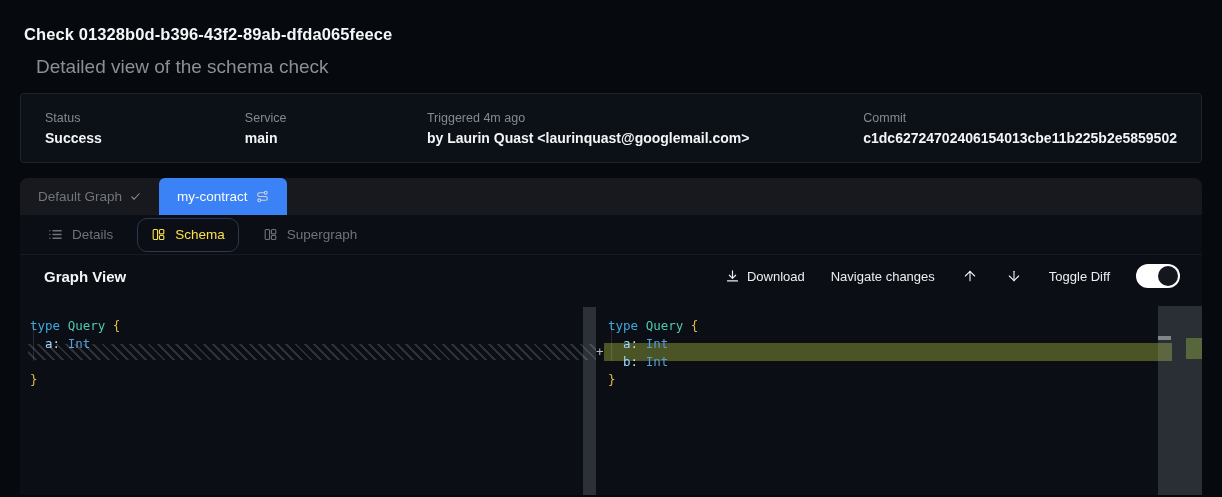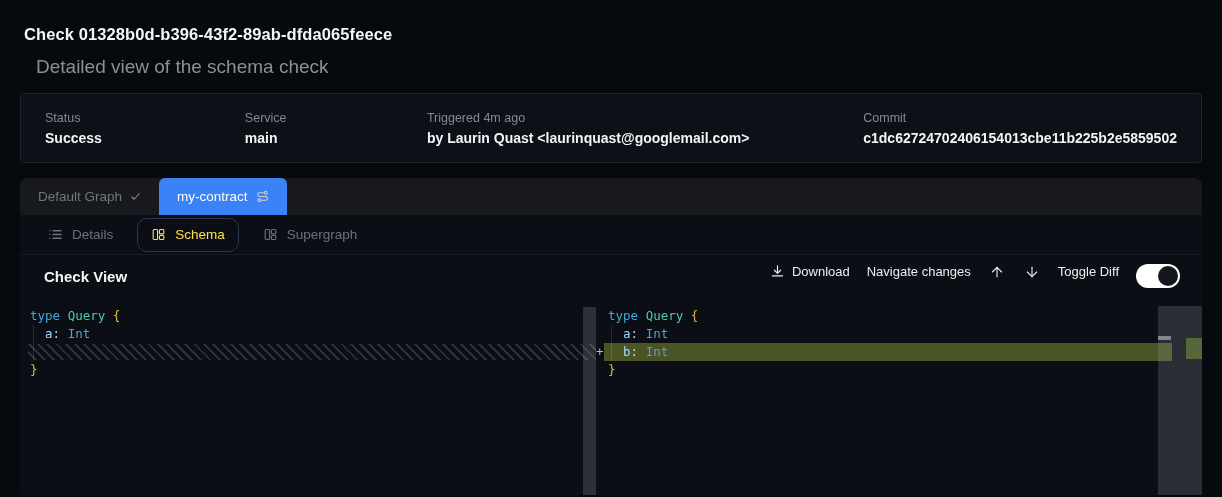--- a/index.html
+++ b/index.html
@@ -57,35 +57,35 @@
   }
   .view-tab.active { color:#fde047; border-color:#2a3950; }
   .view-tab .vicon { display:flex; }
 
   
   .diff-header {
     display:flex; align-items:center; justify-content:space-between;
     height:42px; padding:0 22px 0 24px;
   }
   .diff-header h2 { margin:0; font-size:15px; font-weight:700; color:#f4f5f7; }
-  .diff-actions { display:flex; align-items:flex-start; gap:17px; font-size:13px; color:#eceef0; }
+  .diff-actions { display:flex; align-items:center; gap:26px; font-size:13px; color:#eceef0; }
   .act-btn {
     display:flex; align-items:center; gap:7px; background:none; border:none;
     color:#eceef0; font-size:13px; font-family:inherit; cursor:pointer; padding:0;
   }
   .nav-arrow { background:none; border:none; color:#eceef0; padding:0 1px; cursor:pointer; display:flex; }
   .switch { width:44px; height:24px; border-radius:12px; background:#ffffff; position:relative; cursor:pointer; }
   .switch .knob { position:absolute; top:2px; right:2px; width:20px; height:20px; border-radius:50%; background:#14171d; }
 
   
   .diff-editor {
     position:relative; height:198px; overflow:hidden;
     font-family:"DejaVu Sans Mono","Liberation Mono",monospace; font-size:12.5px;
   }
-  .pane { position:absolute; top:0; bottom:0; }
+  .pane { position:absolute; top:10px; bottom:0; }
   .pane-left  { left:0; width:576px; }
   .pane-right { left:584px; right:0; }
   .code { position:relative; z-index:2; padding:10px 0 0 10px; }
   .pane-right .code { padding-left:4px; }
   .code-line { height:18px; line-height:18px; white-space:pre; }
   .tok-kw    { color:#3fa9dc; }
   .tok-type  { color:#4ec9b0; }
   .tok-brace { color:#e3bd4a; }
   .tok-field { color:#9cdcfe; }
   .tok-colon { color:#cfd8df; }
@@ -195,21 +195,21 @@
               <rect x="3.5" y="4" width="7" height="16" rx="1.5"></rect>
               <rect x="13.5" y="4" width="7" height="7" rx="1.5"></rect>
               <rect x="13.5" y="13.5" width="7" height="6.5" rx="1.5"></rect>
             </svg>
         </span>
         <span>Supergraph</span>
       </button>
     </div>
 
     <div class="diff-header">
-      <h2>Check View</h2>
+      <h2>Graph View</h2>
       <div class="diff-actions">
         <button class="act-btn">
           <span>
             <svg width="15" height="15" viewBox="0 0 24 24" fill="none" stroke="currentColor" stroke-width="1.9" stroke-linecap="round" stroke-linejoin="round">
                 <path d="M12 3v11"></path>
                 <path d="m7 10 5 5 5-5"></path>
                 <path d="M4 19h16"></path>
               </svg>
           </span>
           <span>Download</span>

